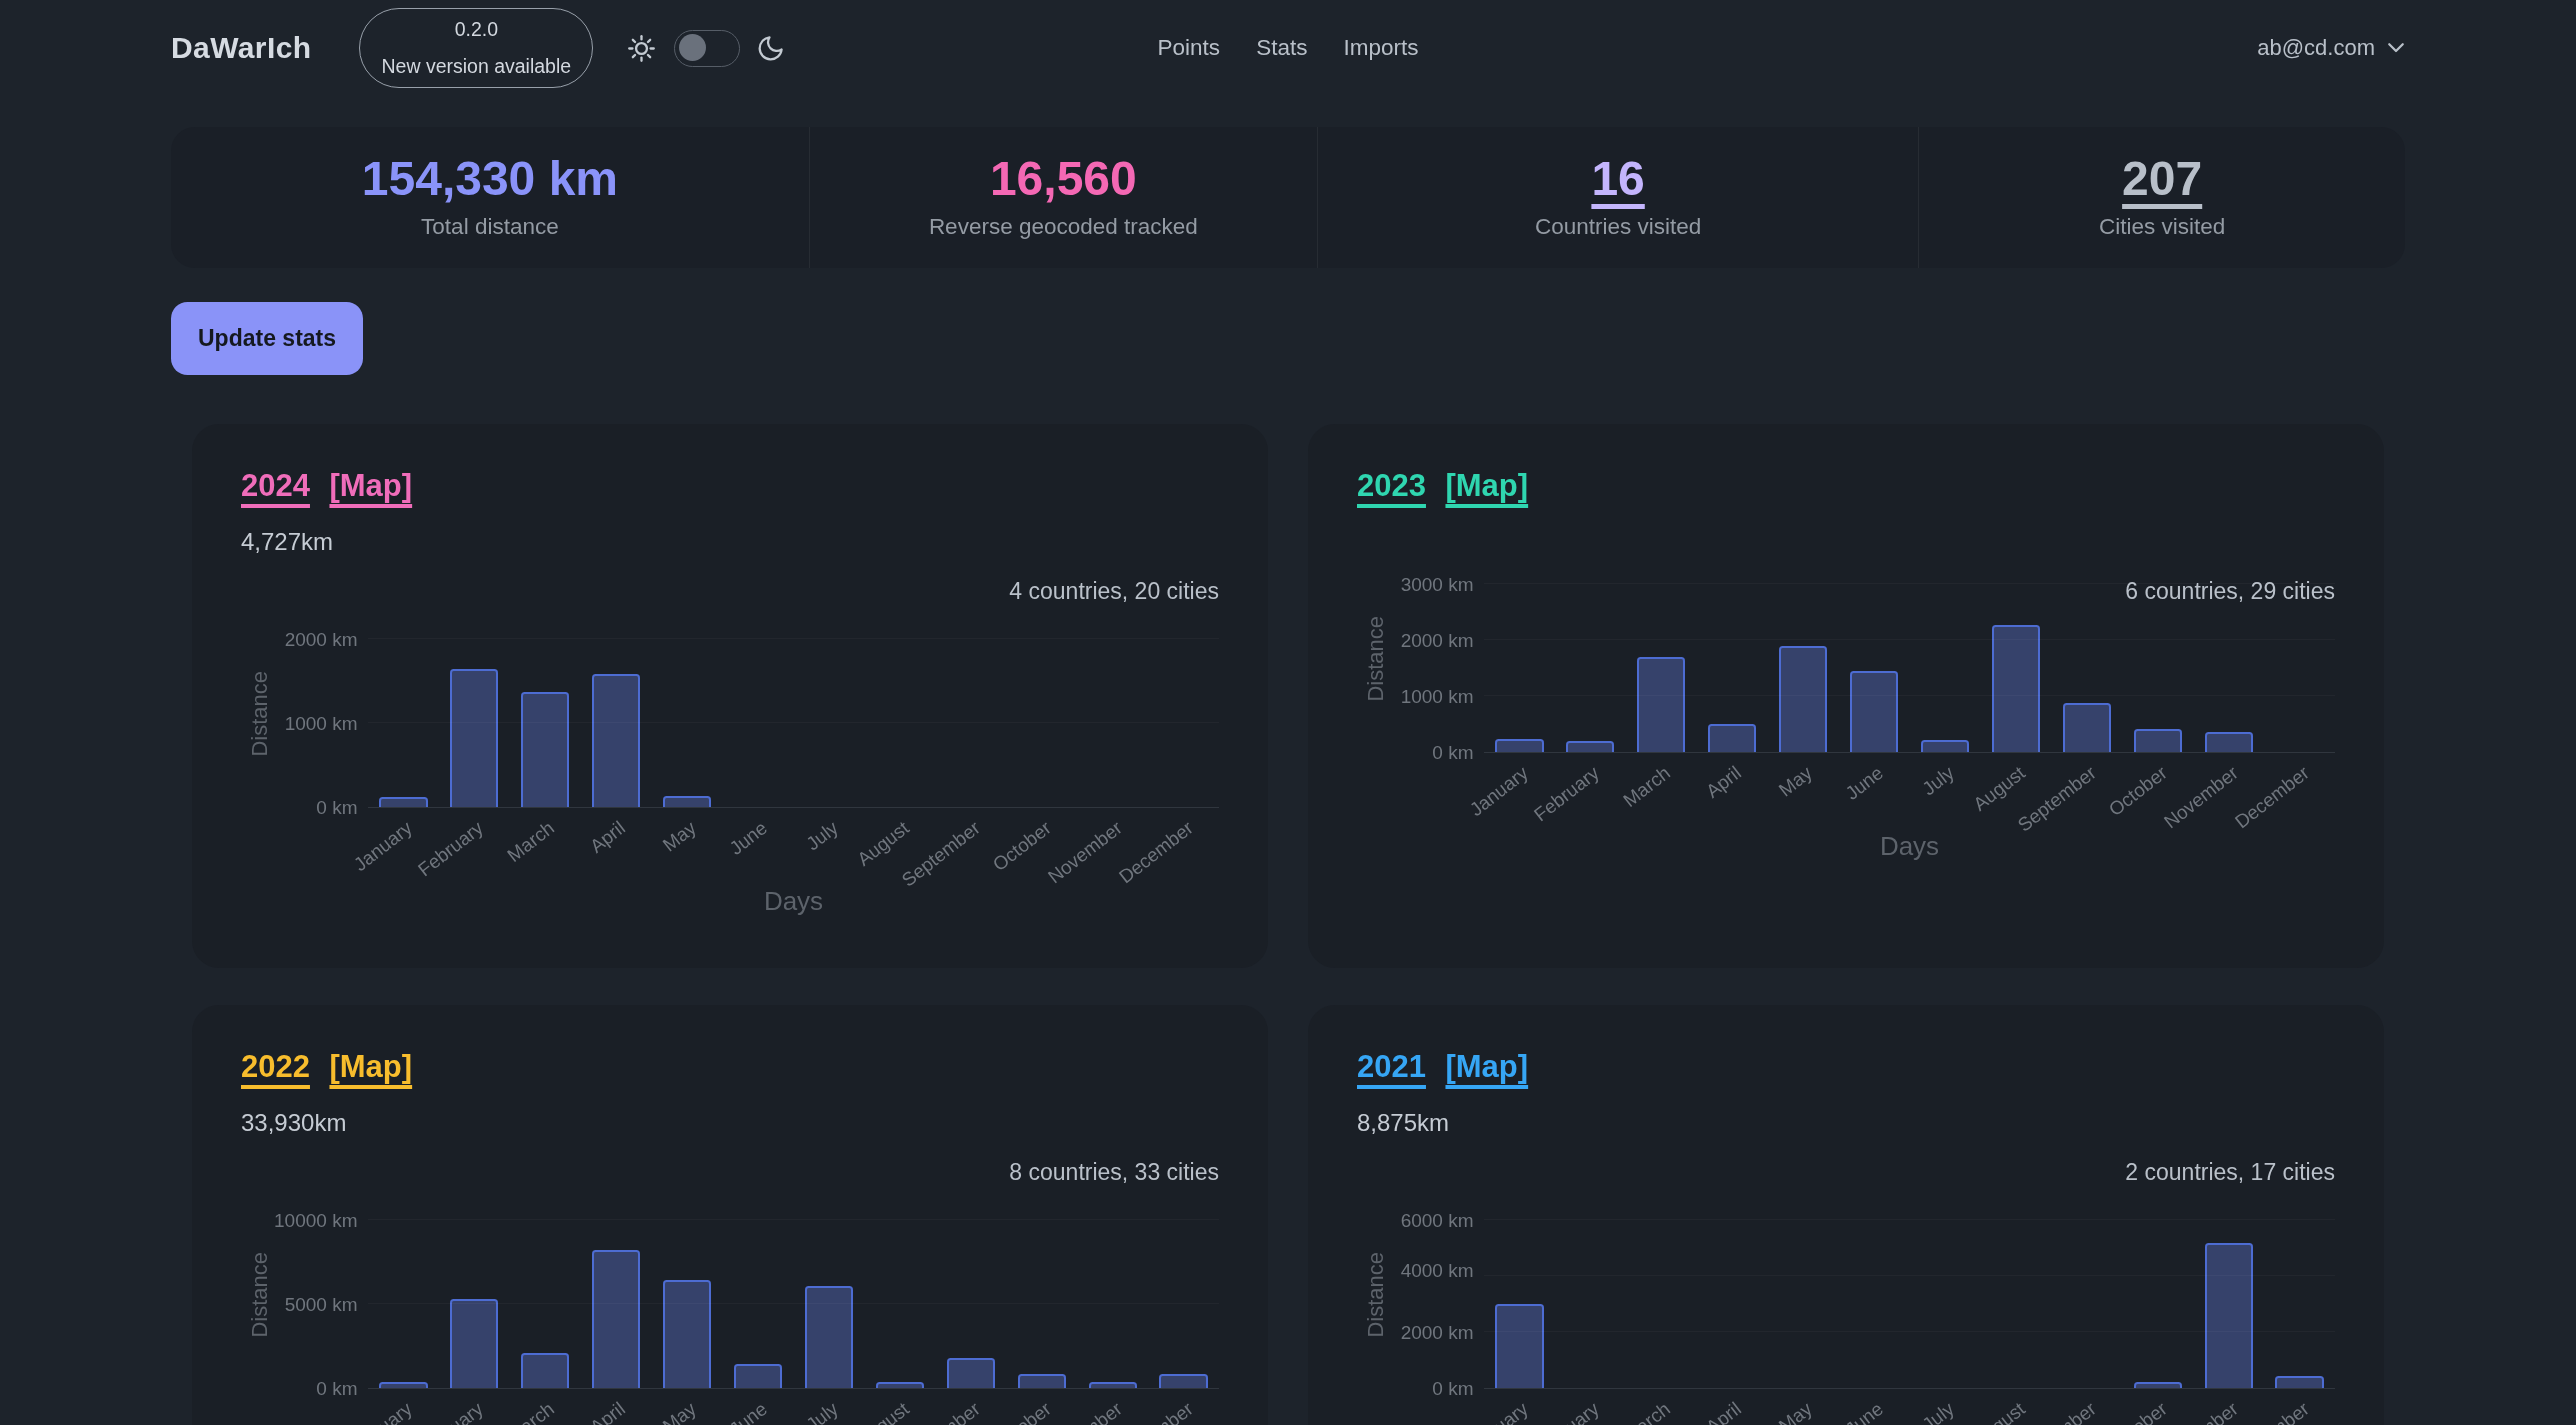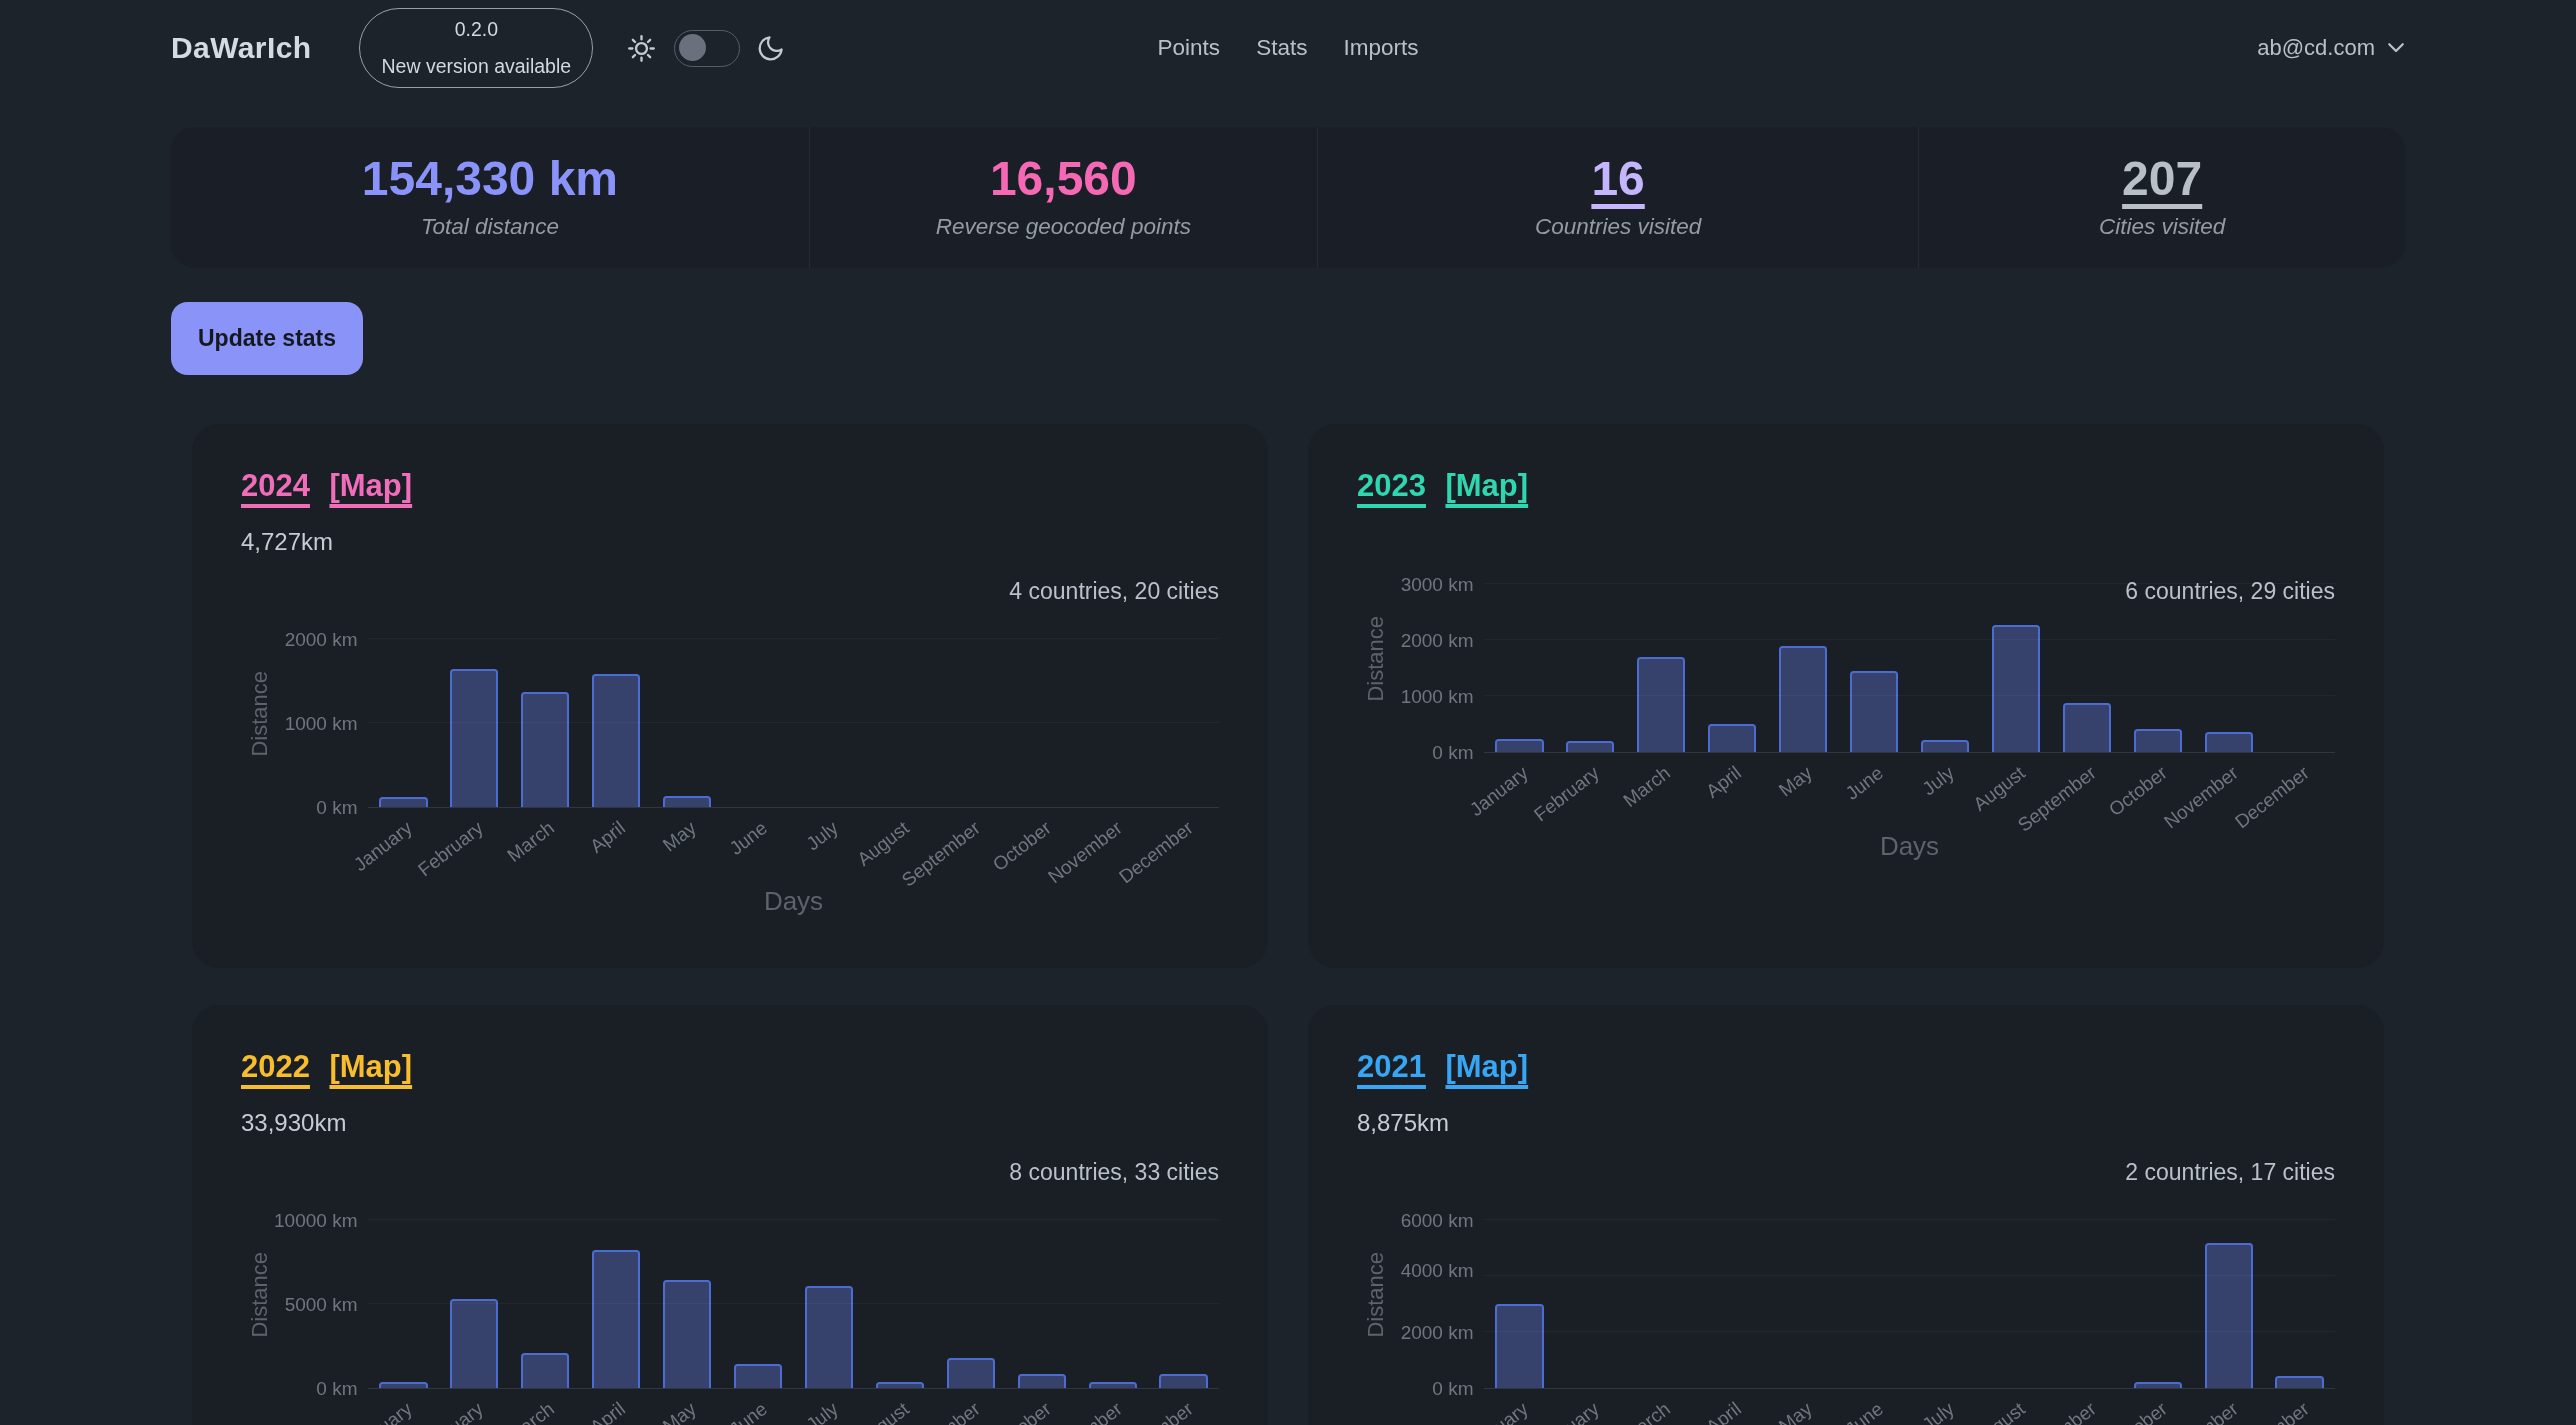--- a/index.html
+++ b/index.html
@@ -36,21 +36,21 @@
     margin:31px 171px 0; height:141px; background:#1a1f27; border-radius:24px;
     display:flex; align-items:stretch;
   }
   .stat { display:flex; flex-direction:column; align-items:center; justify-content:center; gap:10.5px; }
   .stat + .stat { border-left:1.5px solid rgba(255,255,255,0.06); }
   .stat:nth-child(1){ flex:239 0 0; } .stat:nth-child(2){ flex:190 0 0; }
   .stat:nth-child(3){ flex:225 0 0; } .stat:nth-child(4){ flex:182 0 0; }
   .stat:nth-child(5){ flex:160 0 0; }
   .stat-value { font-size:48px; font-weight:bold; text-decoration:none; line-height:1; }
   .stat-value.underlined { text-decoration:underline; text-decoration-thickness:4.5px; text-underline-offset:9px; cursor:pointer; }
-  .stat-label { font-size:22.5px; color:#949ba4;font-style:italic; }
+  .stat-label { font-size:22.5px; color:#949ba4; }
 
   
   .update-btn {
     margin:34px 0 0 171px; min-width:184px; height:73px; padding:0 27px;
     border:none; border-radius:16.5px; background:#8a93f8; color:#15191f;
     font-family:"Liberation Sans", sans-serif; font-size:23px; font-weight:bold; cursor:pointer;
   }
 
   
   .cards { margin:49px 192px 0; display:grid; grid-template-columns:1fr 1fr; column-gap:40px; row-gap:37px; }
@@ -141,21 +141,21 @@
 
 <section class="stats-panel">
   <div class="stat">
     <a class="stat-value" style="color: rgb(138, 147, 249);">154,330 km</a>
     <div class="stat-label">Total distance</div>
   </div>
 
 
   <div class="stat">
     <a class="stat-value" style="color: rgb(244, 104, 180);">16,560</a>
-    <div class="stat-label">Reverse geocoded points</div>
+    <div class="stat-label">Reverse geocoded tracked</div>
   </div>
 
   <div class="stat">
     <a class="stat-value underlined" style="color: #c4b5fd;">16</a>
     <div class="stat-label">Countries visited</div>
   </div>
 
   <div class="stat">
     <a class="stat-value underlined" style="color: rgb(184, 191, 201);">207</a>
     <div class="stat-label">Cities visited</div>

